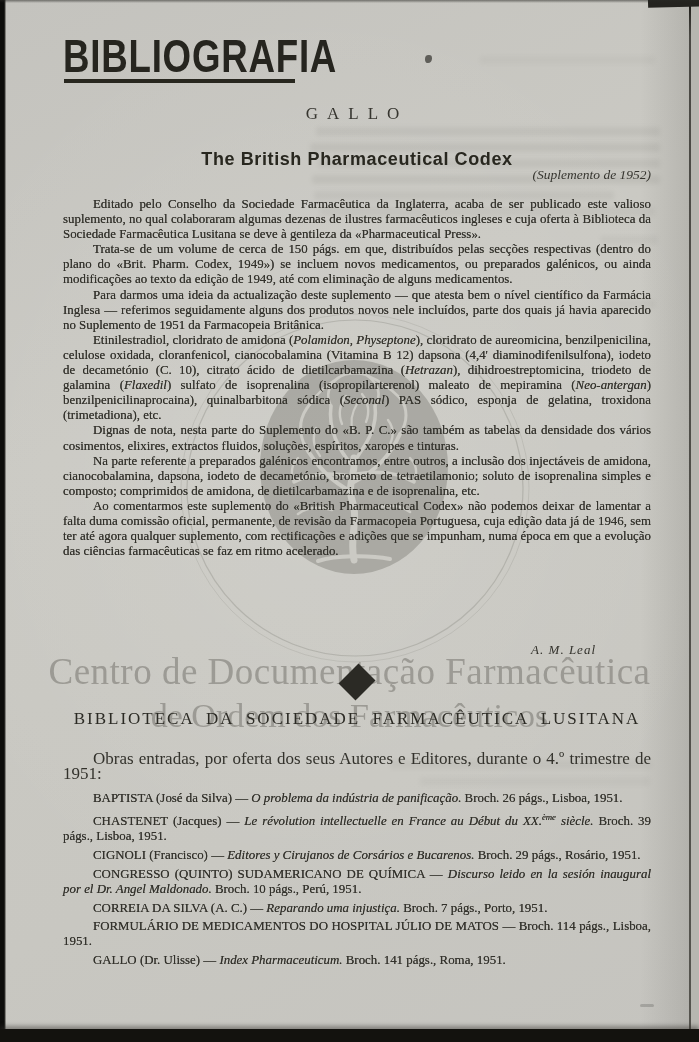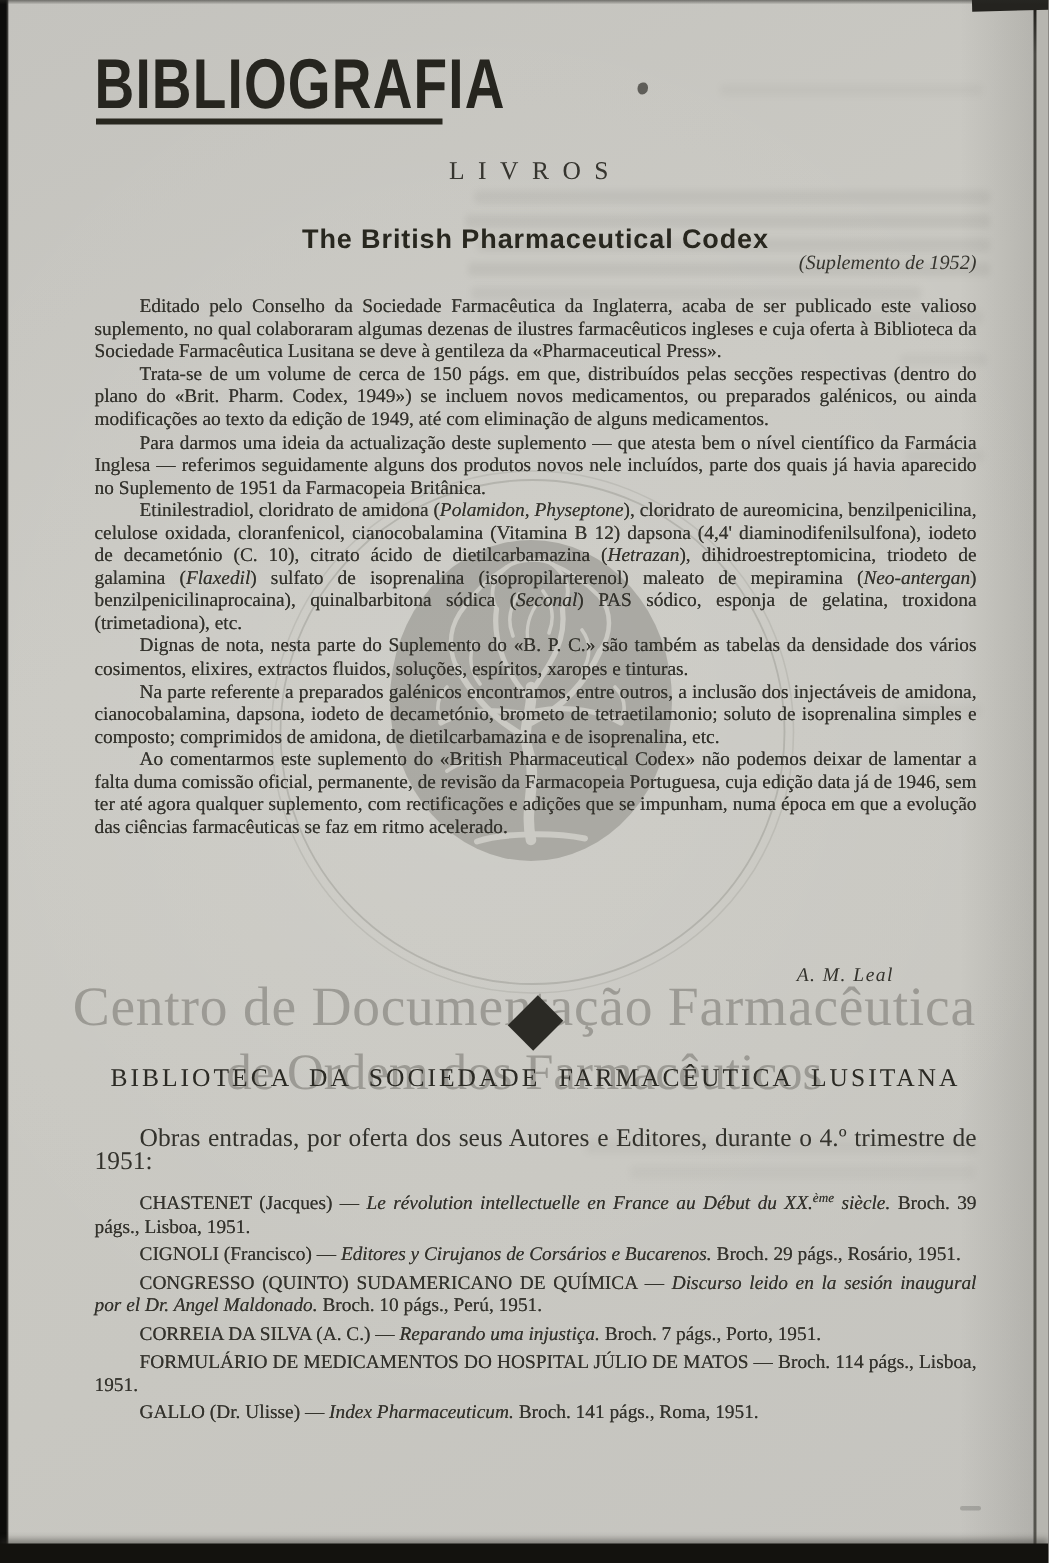--- a/index.html
+++ b/index.html
@@ -107,21 +107,21 @@
     </g>
   </svg>
 
   <div class="wm-text wm-line1">Centro de Documentação Farmacêutica</div>
   <div class="wm-text wm-line2">de Ordem dos Farmacêuticos</div>
 
   <div class="content">
     <h1 class="doc-title">BIBLIOGRAFIA</h1>
     <div class="title-rule"></div>
 
-    <h2 class="livros">LIVROS</h2>
+    <h2 class="livros">GALLO</h2>
 
     <h3 class="article-title">The British Pharmaceutical Codex</h3>
     <div class="article-subtitle">(Suplemento de 1952)</div>
 
     <div class="article-body">
         <p><span class="run-n">Editado pelo Conselho da Sociedade Farmacêutica da Inglaterra, acaba de ser publicado este valioso suplemento, no qual colaboraram algumas dezenas de ilustres farmacêuticos ingleses e cuja oferta à Biblioteca da Sociedade Farmacêutica Lusitana se deve à gentileza da «Pharmaceutical Press».</span></p>
         <p><span class="run-n">Trata-se de um volume de cerca de 150 págs. em que, distribuídos pelas secções respectivas (dentro do plano do «Brit. Pharm. Codex, 1949») se incluem novos medicamentos, ou preparados galénicos, ou ainda modificações ao texto da edição de 1949, até com eliminação de alguns medicamentos.</span></p>
         <p><span class="run-n">Para darmos uma ideia da actualização deste suplemento — que atesta bem o nível científico da Farmácia Inglesa — referimos seguidamente alguns dos produtos novos nele incluídos, parte dos quais já havia aparecido no Suplemento de 1951 da Farmacopeia Britânica.</span></p>
         <p><span class="run-n">Etinilestradiol, cloridrato de amidona (</span><span class="run-i">Polamidon, Physeptone</span><span class="run-n">), cloridrato de aureomicina, benzilpenicilina, celulose oxidada, cloranfenicol, cianocobalamina (Vitamina B 12) dapsona (4,4' diaminodifenilsulfona), iodeto de decametónio (C. 10), citrato ácido de dietilcarbamazina (</span><span class="run-i">Hetrazan</span><span class="run-n">), dihidroestreptomicina, triodeto de galamina (</span><span class="run-i">Flaxedil</span><span class="run-n">) sulfato de isoprenalina (isopropilarterenol) maleato de mepiramina (</span><span class="run-i">Neo-antergan</span><span class="run-n">) benzilpenicilinaprocaina), quinalbarbitona sódica (</span><span class="run-i">Seconal</span><span class="run-n">) PAS sódico, esponja de gelatina, troxidona (trimetadiona), etc.</span></p>
         <p><span class="run-n">Dignas de nota, nesta parte do Suplemento do «B. P. C.» são também as tabelas da densidade dos vários cosimentos, elixires, extractos fluidos, soluções, espíritos, xaropes e tinturas.</span></p>
@@ -131,20 +131,21 @@
 
     <div class="signature">A. M. Leal</div>
 
     <div class="diamond"></div>
 
     <h2 class="lib-heading">BIBLIOTECA DA SOCIEDADE FARMACÊUTICA LUSITANA</h2>
 
     <div class="lib-intro">Obras entradas, por oferta dos seus Autores e Editores, durante o 4.º trimestre de 1951:</div>
 
     <div class="entries">
+        <div><span class="run-n">BAPTISTA (José da Silva) — </span><span class="run-i">O problema da indústria de panificação.</span><span class="run-n"> Broch. 26 págs., Lisboa, 1951.</span></div>
         <div><span class="run-n">CHASTENET (Jacques) — </span><span class="run-i">Le révolution intellectuelle en France au Début du XX.</span><span class="run-is">ème</span><span class="run-i"> siècle.</span><span class="run-n"> Broch. 39 págs., Lisboa, 1951.</span></div>
         <div><span class="run-n">CIGNOLI (Francisco) — </span><span class="run-i">Editores y Cirujanos de Corsários e Bucarenos.</span><span class="run-n"> Broch. 29 págs., Rosário, 1951.</span></div>
         <div><span class="run-n">CONGRESSO (QUINTO) SUDAMERICANO DE QUÍMICA — </span><span class="run-i">Discurso leido en la sesión inaugural por el Dr. Angel Maldonado.</span><span class="run-n"> Broch. 10 págs., Perú, 1951.</span></div>
         <div><span class="run-n">CORREIA DA SILVA (A. C.) — </span><span class="run-i">Reparando uma injustiça.</span><span class="run-n"> Broch. 7 págs., Porto, 1951.</span></div>
         <div><span class="run-n">FORMULÁRIO DE MEDICAMENTOS DO HOSPITAL JÚLIO DE MATOS — Broch. 114 págs., Lisboa, 1951.</span></div>
         <div><span class="run-n">GALLO (Dr. Ulisse) — </span><span class="run-i">Index Pharmaceuticum.</span><span class="run-n"> Broch. 141 págs., Roma, 1951.</span></div>
       </div>
   </div>
 
   <div class="speck" style="left:425px;top:55px;width:7px;height:8px;opacity:.8;"></div>

